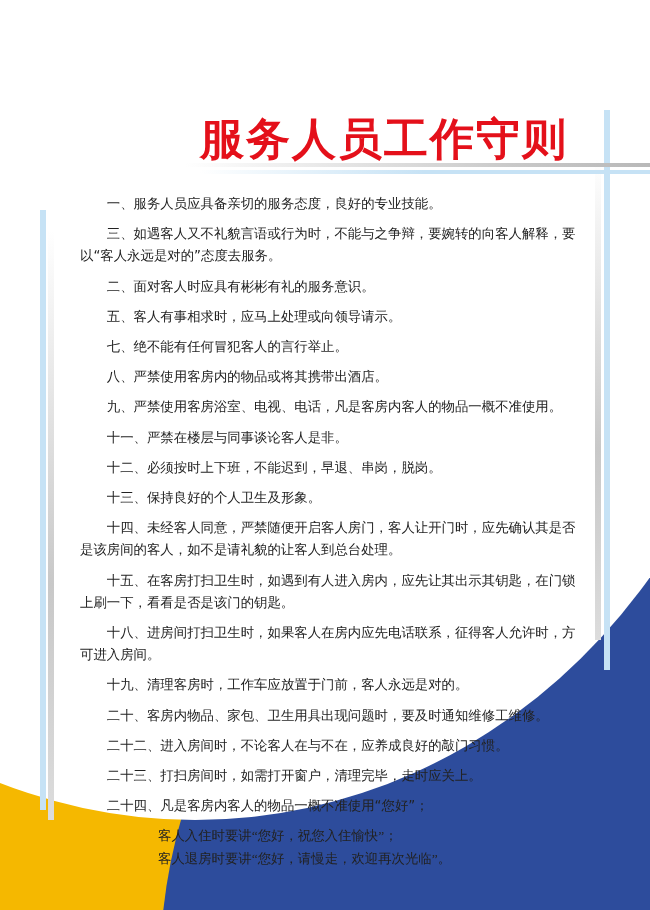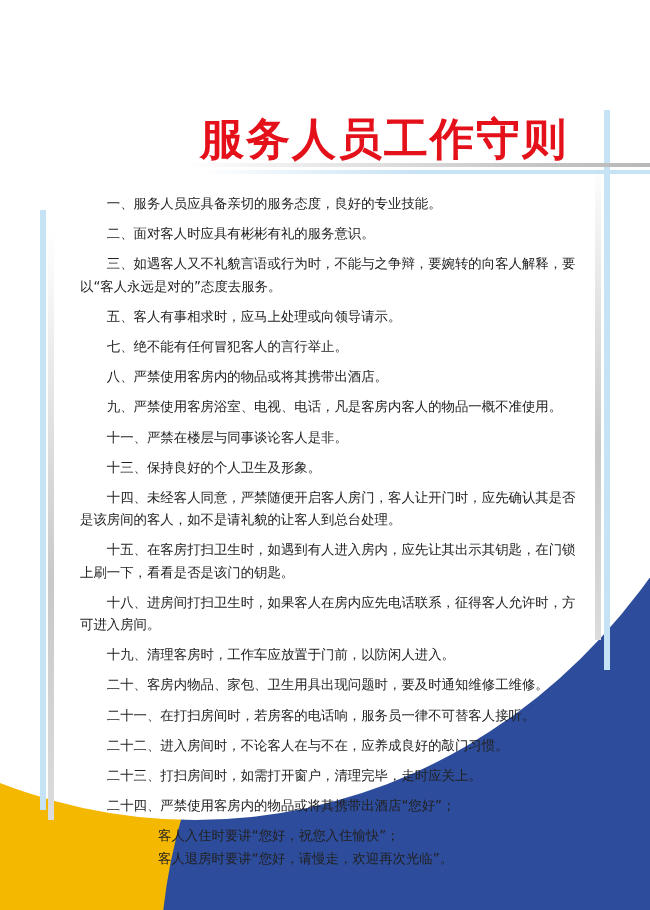--- a/index.html
+++ b/index.html
@@ -17,21 +17,21 @@
   .yellow { position:absolute; left:-300px; top:560px; width:1300px; height:900px; border-radius:50%; background:#f5b800; }
   .blue-bottom { position:absolute; left:160px; top:420px; width:1100px; height:1100px; border-radius:50%; background:#2d4c9c; }
   .white-lower { position:absolute; left:-380px; top:-430px; width:1150px; height:1250px; border-radius:50%; background:#ffffff; }
   .vline { position:absolute; width:6px; background:#c6e2f5; }
   .vline-gray { position:absolute; width:6px; background:linear-gradient(#ffffff, #c8c8c8 60%, #dcdcdc); }
   .hline { position:absolute; height:4px; }
   .title { position:absolute; left:200px; top:110px; font-family:"DejaVu Serif", serif; font-weight:bold;
     font-size:44px; color:#e4101a; letter-spacing:2px; white-space:nowrap; }
   .rules { position:absolute; left:72px; top:185px; width:520px; font-size:13.4px; color:#222; line-height:22.2px; }
   .rule { text-indent:2em; margin:8px; }
-  .sub { padding-left:86px; margin:0; }
+  .sub { padding-left:86px; margin:0;font-family:Liberation Serif, serif; }
 </style>
 </head>
 <body>
 
 <div class="bg">
   <div class="sky"></div>
   <div class="dots">
     <div class="dot" style="left:10px;top:10px"></div>
     <div class="dot" style="left:64px;top:-8px"></div>
     <div class="dot" style="left:116px;top:14px"></div>
@@ -75,32 +75,32 @@
   <div class="vline" style="left:604px;top:110px;height:560px;"></div>
   <div class="vline-gray" style="left:595px;top:160px;height:480px;"></div>
   <div class="hline" style="left:185px;top:163px;width:465px;background:linear-gradient(90deg,#ffffff,#c9c9c9 70%,#b8b8b8);"></div>
   <div class="hline" style="left:200px;top:170px;width:450px;background:linear-gradient(90deg,#ffffff,#c6e2f5 50%,#c6e2f5);"></div>
 </div>
 
 <div class="title">服务人员工作守则</div>
 
 <div class="rules">
   <p class="rule">一、服务人员应具备亲切的服务态度，良好的专业技能。</p>
+  <p class="rule">三、如遇客人又不礼貌言语或行为时，不能与之争辩，要婉转的向客人解释，要以“客人永远是对的”态度去服务。</p>
   <p class="rule">二、面对客人时应具有彬彬有礼的服务意识。</p>
-  <p class="rule">三、如遇客人又不礼貌言语或行为时，不能与之争辩，要婉转的向客人解释，要以“客人永远是对的”态度去服务。</p>
   <p class="rule">五、客人有事相求时，应马上处理或向领导请示。</p>
   <p class="rule">七、绝不能有任何冒犯客人的言行举止。</p>
   <p class="rule">八、严禁使用客房内的物品或将其携带出酒店。</p>
   <p class="rule">九、严禁使用客房浴室、电视、电话，凡是客房内客人的物品一概不准使用。</p>
   <p class="rule">十一、严禁在楼层与同事谈论客人是非。</p>
+  <p class="rule">十二、必须按时上下班，不能迟到，早退、串岗，脱岗。</p>
   <p class="rule">十三、保持良好的个人卫生及形象。</p>
   <p class="rule">十四、未经客人同意，严禁随便开启客人房门，客人让开门时，应先确认其是否是该房间的客人，如不是请礼貌的让客人到总台处理。</p>
   <p class="rule">十五、在客房打扫卫生时，如遇到有人进入房内，应先让其出示其钥匙，在门锁上刷一下，看看是否是该门的钥匙。</p>
   <p class="rule">十八、进房间打扫卫生时，如果客人在房内应先电话联系，征得客人允许时，方可进入房间。</p>
-  <p class="rule">十九、清理客房时，工作车应放置于门前，以防闲人进入。</p>
+  <p class="rule">十九、清理客房时，工作车应放置于门前，客人永远是对的。</p>
   <p class="rule">二十、客房内物品、家包、卫生用具出现问题时，要及时通知维修工维修。</p>
-  <p class="rule">二十一、在打扫房间时，若房客的电话响，服务员一律不可替客人接听。</p>
   <p class="rule">二十二、进入房间时，不论客人在与不在，应养成良好的敲门习惯。</p>
   <p class="rule">二十三、打扫房间时，如需打开窗户，清理完毕，走时应关上。</p>
-  <p class="rule">二十四、严禁使用客房内的物品或将其携带出酒店“您好”；</p>
+  <p class="rule">二十四、凡是客房内客人的物品一概不准使用“您好”；</p>
   <p class="sub">客人入住时要讲“您好，祝您入住愉快”；</p>
   <p class="sub">客人退房时要讲“您好，请慢走，欢迎再次光临”。</p>
 </div>
 
 </body></html>

